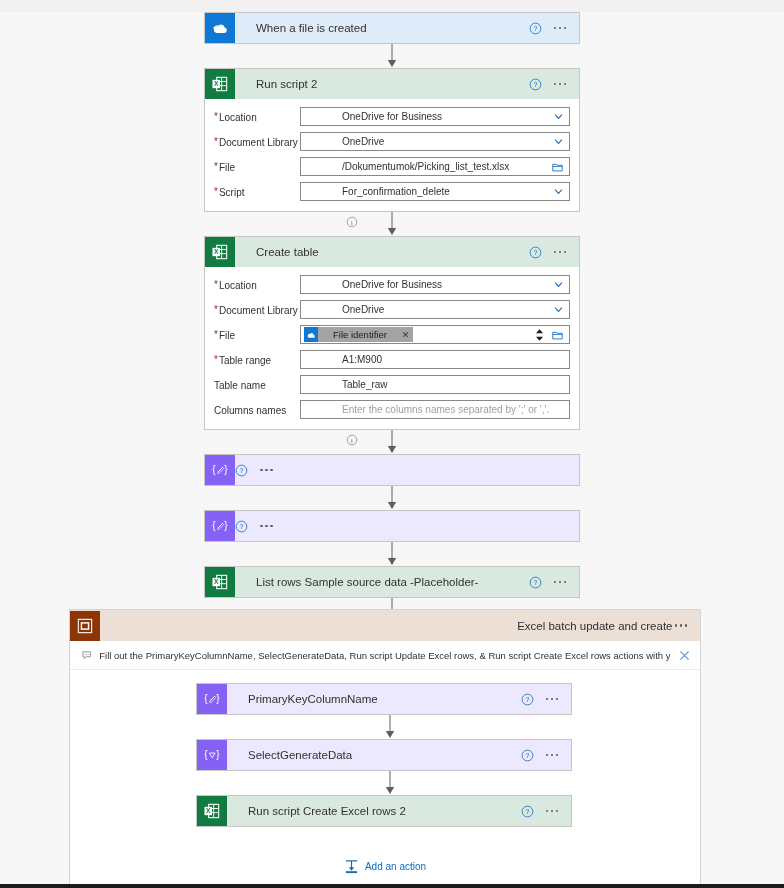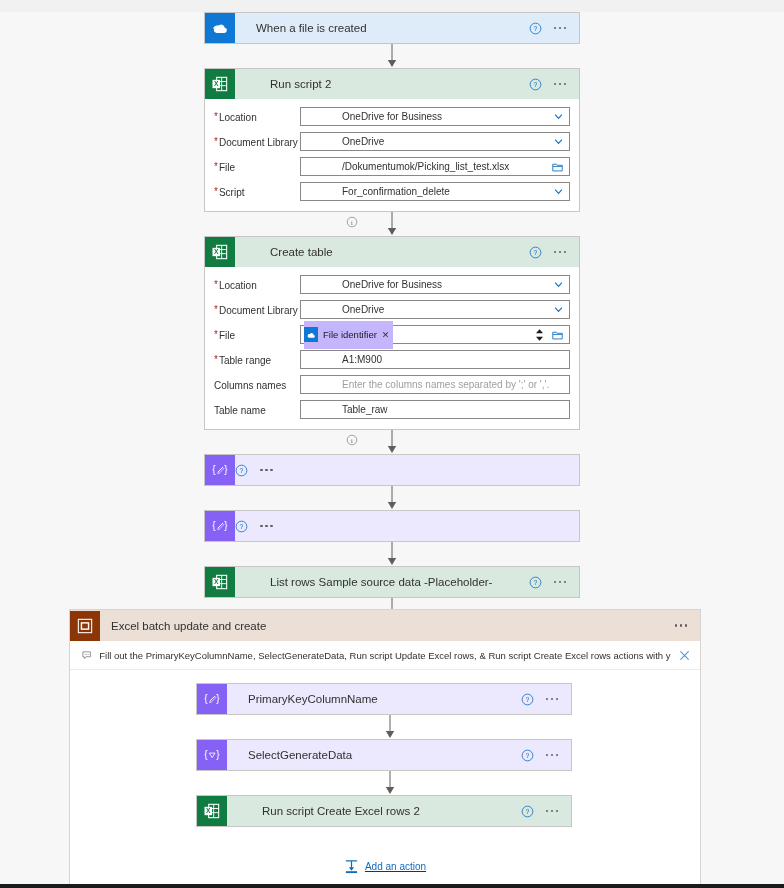--- a/index.html
+++ b/index.html
@@ -32,21 +32,21 @@
   }
   .head-actions{flex:0 0 auto;display:flex;align-items:center;gap:10px;padding-right:11px;}
   .help-icon{width:13px;height:13px;display:block;}
   .ellipsis{
     display:flex;gap:2.5px;align-items:center;padding:4px 2px;
   }
   .ellipsis i{width:2.5px;height:2.5px;border-radius:50%;background:#605e5c;display:block;}
 
   
   .head-blue{background:#deecf9;}
-  .head-green{background:#d9e9df;gap:14px;}
+  .head-green{background:#d9e9df;}
   .head-purple{background:#ece8fd;}
 
   .tile-blue{background:#0f78d4;}
   .tile-green{background:#107c41;}
   .tile-purple{background:#8661f5;}
   .tile-scope{background:#8c3608;}
 
   .card.no-body{border-bottom:1px solid #c8c6c4;}
 
   
@@ -66,22 +66,22 @@
   .fval.placeholder{color:#a19f9d;}
   .chev{
     position:absolute;right:6px;top:50%;width:9px;height:9px;margin-top:-5px;
   }
   .folder-icon{position:absolute;right:6px;top:50%;margin-top:-5px;width:11px;height:10px;}
   .spin{position:absolute;right:24px;top:50%;margin-top:-7px;width:11px;height:14px;}
 
   
   .fctl.token-ctl{background:#fff;}
   .token{
-    display:inline-flex;align-items:center;height:28px;margin-left:3px;
-    background:#c4b5fd;padding:0 4px 0 0;
+    display:inline-flex;align-items:center;height:15px;margin-left:3px;
+    background:#a3a3a3;padding:0 4px 0 0;gap:10px;
   }
   .token .tok-ico{
     width:14px;height:15px;background:#0f78d4;display:flex;align-items:center;justify-content:center;
     margin-right:5px;
   }
   .token .tok-text{font-size:9.5px;color:#1b1b1b;}
   .token .tok-x{margin-left:5px;font-size:9px;color:#3b3a39;}
 
   
   .conn{position:relative;height:24px;}
@@ -90,34 +90,34 @@
   }
   .conn .info{
     position:absolute;top:4px;left:50%;margin-left:-46px;width:12px;height:12px;
   }
 
   
   .scope{
     position:absolute;left:69px;top:609px;width:632px;box-sizing:border-box;
     background:#fff;border:1px solid #d6d3d1;border-bottom:none;height:275px;
   }
-  .scope-head{display:flex;align-items:center;height:31px;background:#ecdfd6;}
+  .scope-head{display:flex;align-items:center;height:31px;background:#ecdfd6;text-align:right;}
   .scope-title{flex:1 1 auto;padding-left:11px;font-size:11.5px;color:#323130;}
   .banner{
     display:flex;align-items:center;gap:8px;height:28px;
     border-bottom:1px solid #edebe9;padding:0 10px 0 12px;
   }
   .banner-text{flex:1 1 auto;font-size:9.5px;color:#323130;white-space:nowrap;overflow:hidden;}
   .banner .close-x{flex:0 0 auto;width:11px;height:11px;}
   .scope-inner{padding-top:13px;}
   .scope-inner .card{width:376px;margin-left:126px;margin-right:auto;}
   .scope-inner .conn .arrow{left:314px;transform:none;}
   .addaction{
     position:absolute;left:0;right:0;bottom:10px;display:flex;align-items:center;
-    justify-content:center;gap:6px;text-decoration:underline;
+    justify-content:center;gap:6px;
   }
   .addaction .aa-label{font-size:10px;color:#0f6cbd;}
 </style>
 </head>
 <body>
 
 <div class="top-strip"></div>
 
 <div class="flow">
 
@@ -329,33 +329,33 @@
             <span class="req">*</span>
             <span>Table range</span>
           </div>
         <div class="fctl">
           <span class="fval">A1:M900</span>
         </div>
       </div>
 
       <div class="field">
         <div class="flabel">
+            <span>Table name</span>
+          </div>
+        <div class="fctl">
+          <span class="fval">Table_raw</span>
+        </div>
+      </div>
+
+      <div class="field">
+        <div class="flabel">
             <span>Columns names</span>
           </div>
         <div class="fctl">
           <span class="fval placeholder">Enter the columns names separated by ';' or ','.</span>
-        </div>
-      </div>
-
-      <div class="field">
-        <div class="flabel">
-            <span>Table name</span>
-          </div>
-        <div class="fctl">
-          <span class="fval">Table_raw</span>
         </div>
       </div>
 
     </div>
   </div>
 
   <div class="conn">
     <svg class="info" viewBox="0 0 14 14">
       <circle cx="7" cy="7" r="5.6" fill="none" stroke="#8a8886" stroke-width="0.9"></circle>
       <text x="7" y="10.2" font-size="7.5" fill="#605e5c" text-anchor="middle" font-family="Liberation Serif, serif">i</text>

